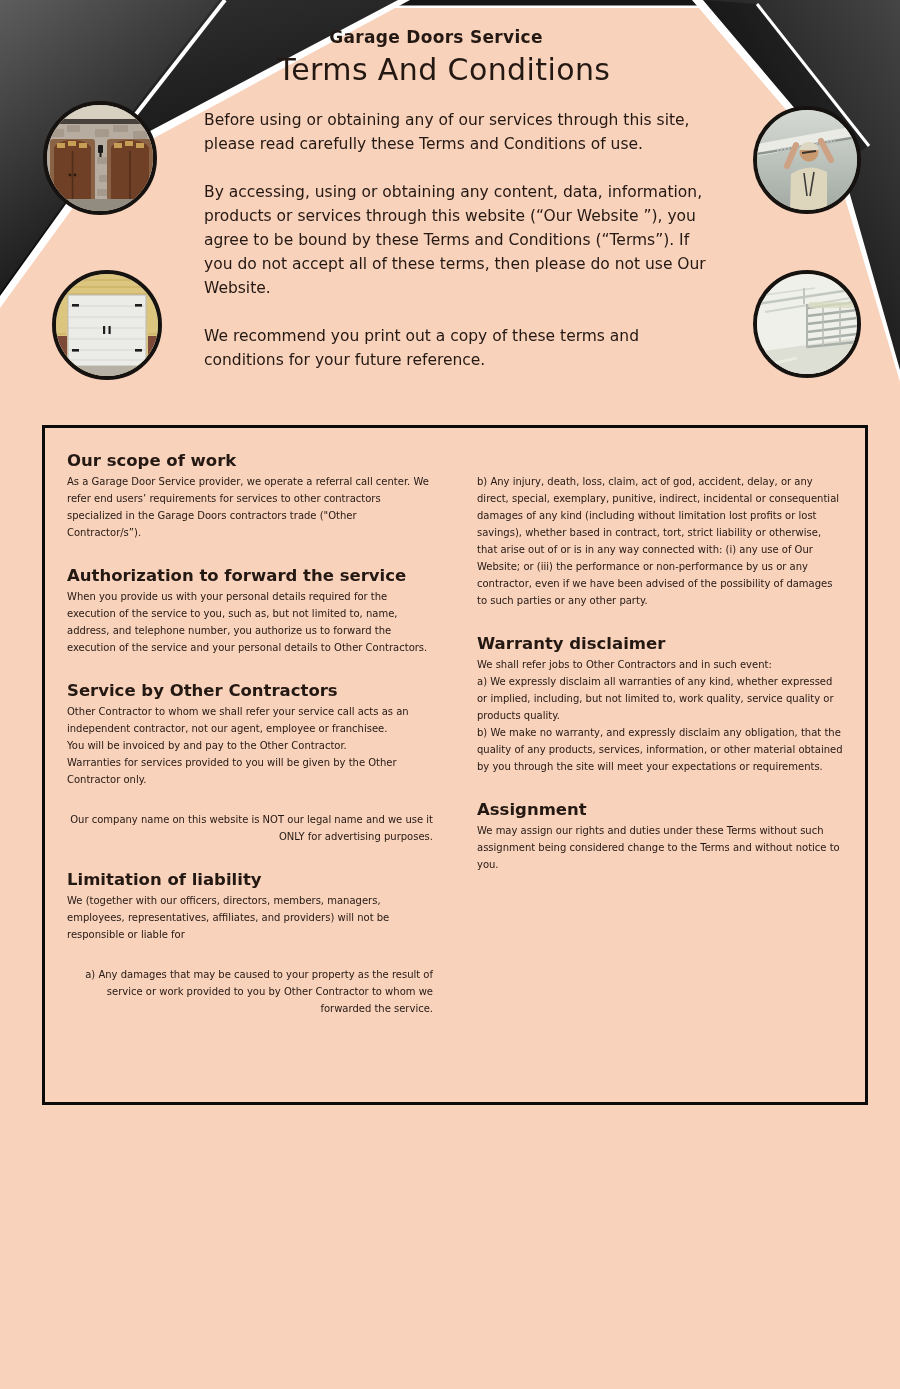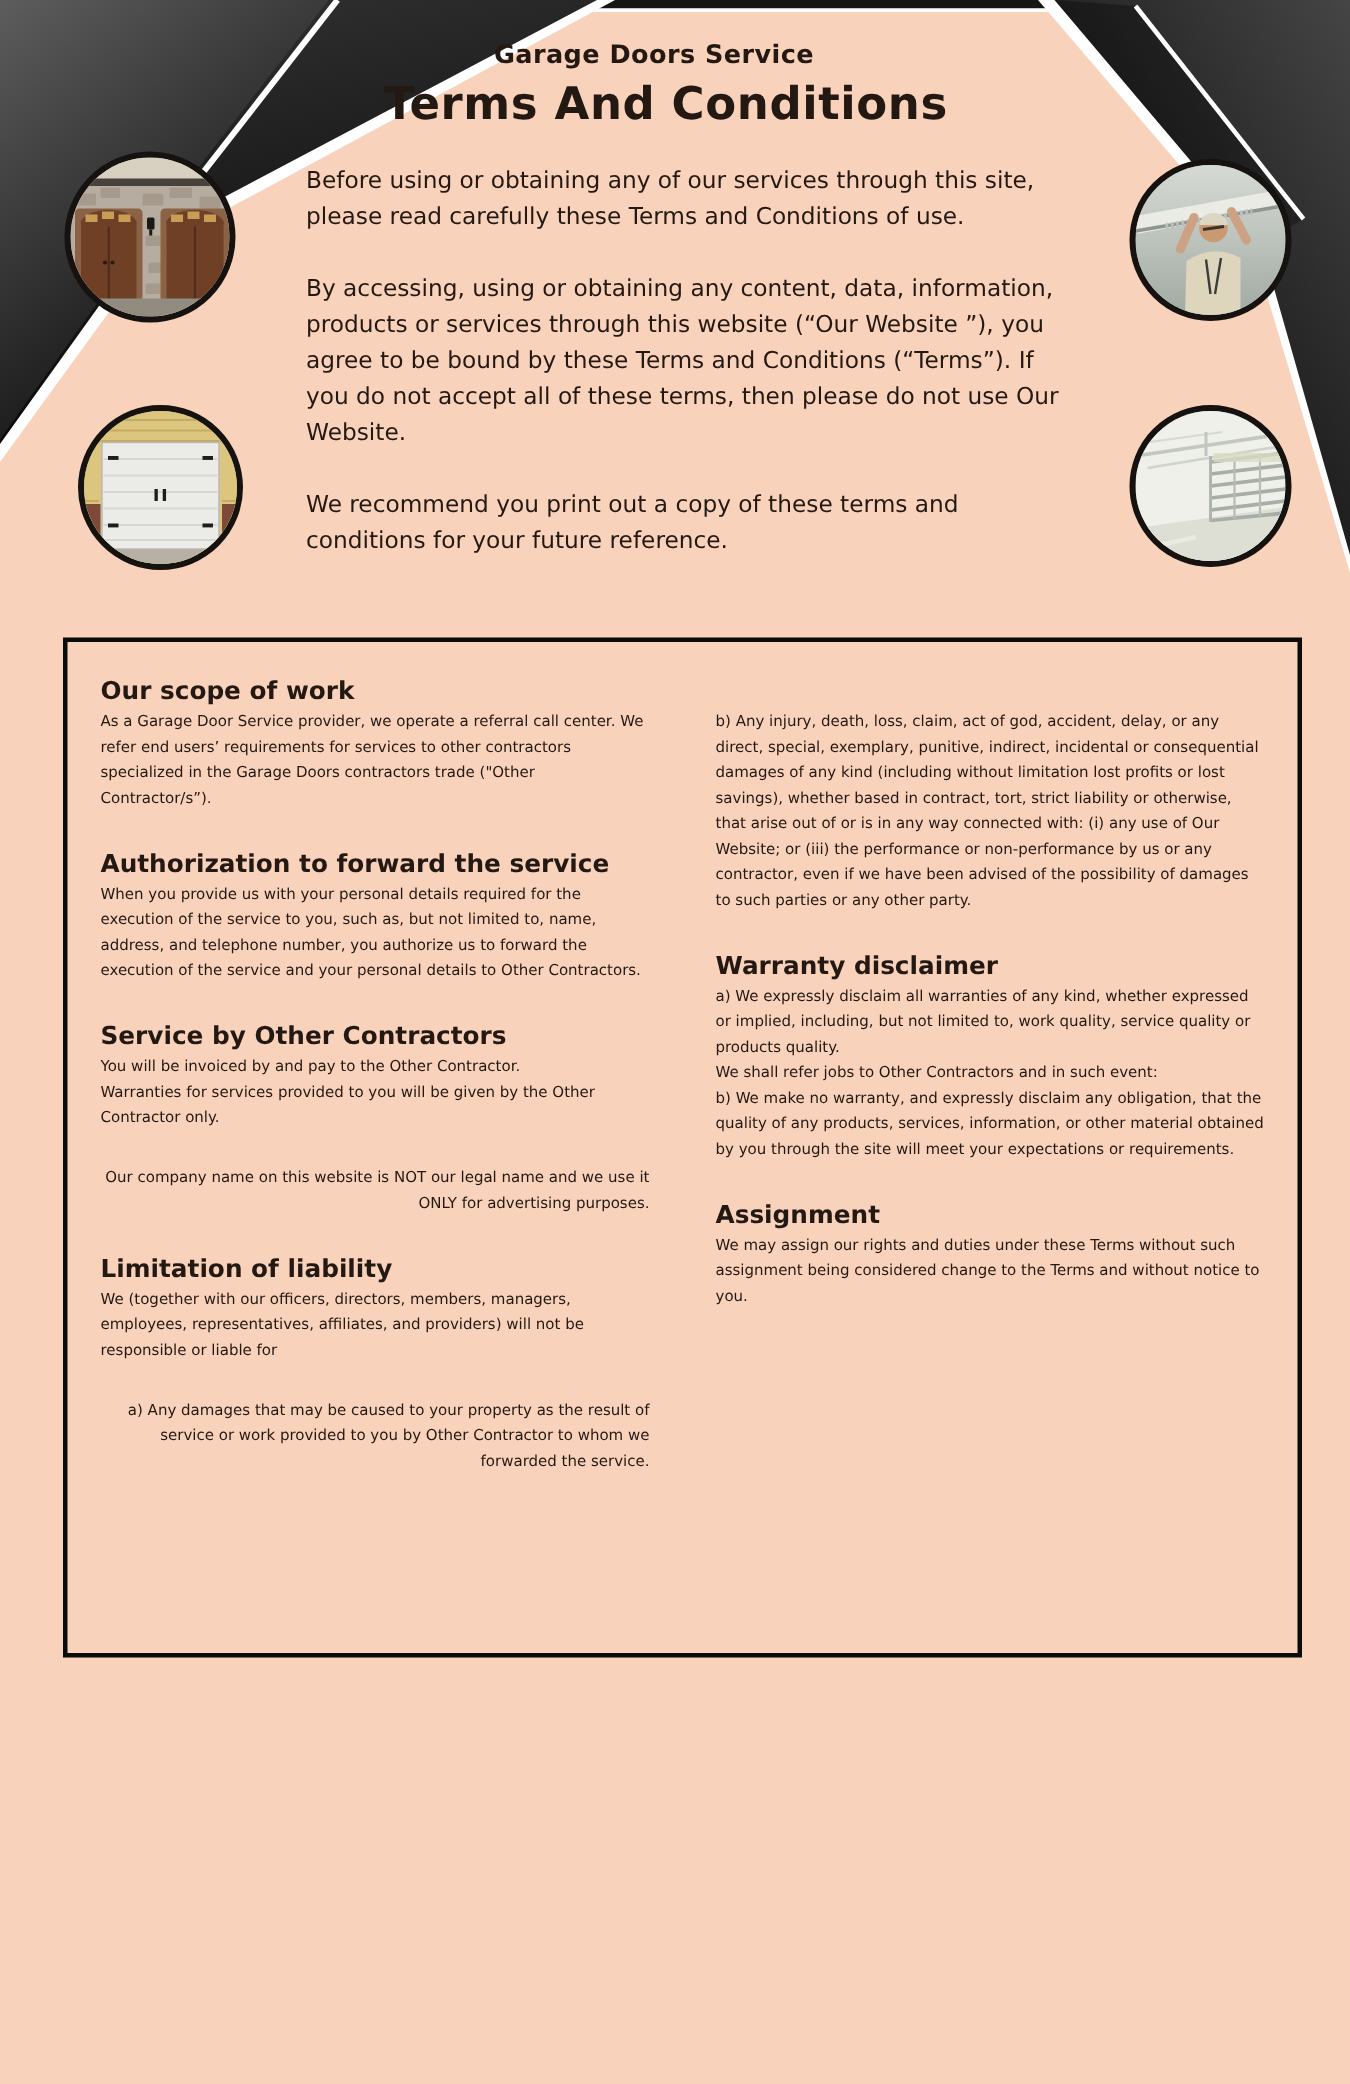--- a/index.html
+++ b/index.html
@@ -8,21 +8,21 @@
     background:#f8d2bb;color:#241813;
     font-family:"DejaVu Sans","Liberation Sans",sans-serif;
   }
   .corner-svg{position:absolute;top:0;left:0;pointer-events:none;}
   .brand{
     position:absolute;top:27px;left:0;width:872px;text-align:center;
     font-size:17px;font-weight:bold;letter-spacing:.3px;
   }
   .title{
     position:absolute;top:52px;left:0;width:888px;text-align:center;
-    font-size:30px;font-weight:bold;letter-spacing:.4px;
+    font-size:30px;font-weight:normal;letter-spacing:.4px;
   }
   .intro{position:absolute;left:204px;top:108px;width:516px;font-size:15.5px;line-height:24px;}
   .intro p{margin:0 0 24px 0;}
   .photo{
     position:absolute;border-radius:50%;border:4px solid #151210;
     overflow:hidden;box-sizing:border-box;background:#a9a9a9;
   }
   .photo svg{display:block;}
   #photo1{left:43px;top:101px;width:114px;height:114px;}
   #photo2{left:52px;top:270px;width:110px;height:110px;}
@@ -207,38 +207,39 @@
     <section>
       <h3>Our scope of work</h3>
       <p>As a Garage Door Service provider, we operate a referral call center. We refer end users’ requirements for services to other contractors specialized in the Garage Doors contractors trade ("Other Contractor/s”).</p>
     </section>
     <section>
       <h3>Authorization to forward the service</h3>
       <p>When you provide us with your personal details required for the execution of the service to you, such as, but not limited to, name, address, and telephone number, you authorize us to forward the execution of the service and your personal details to Other Contractors.</p>
     </section>
     <section>
       <h3>Service by Other Contractors</h3>
+      <p>Other Contractor to whom we shall refer your service call acts as an independent contractor, not our agent, employee or franchisee.</p>
       <p>You will be invoiced by and pay to the Other Contractor.</p>
       <p>Warranties for services provided to you will be given by the Other Contractor only.</p>
       <p class="gap">Our company name on this website is NOT our legal name and we use it ONLY for advertising purposes.</p>
     </section>
     <section>
       <h3>Limitation of liability</h3>
       <p>We (together with our officers, directors, members, managers, employees, representatives, affiliates, and providers) will not be responsible or liable for</p>
       <p class="gap">a) Any damages that may be caused to your property as the result of service or work provided to you by Other Contractor to whom we forwarded the service.</p>
     </section>
   </div>
   <div class="tcol">
     <section class="offset">
       <p>b) Any injury, death, loss, claim, act of god, accident, delay, or any direct, special, exemplary, punitive, indirect, incidental or consequential damages of any kind (including without limitation lost profits or lost savings), whether based in contract, tort, strict liability or otherwise, that arise out of or is in any way connected with: (i) any use of Our Website; or (iii) the performance or non-performance by us or any contractor, even if we have been advised of the possibility of damages to such parties or any other party.</p>
     </section>
     <section>
       <h3>Warranty disclaimer</h3>
+      <p>We shall refer jobs to Other Contractors and in such event:</p>
       <p>a) We expressly disclaim all warranties of any kind, whether expressed or implied, including, but not limited to, work quality, service quality or products quality.</p>
-      <p>We shall refer jobs to Other Contractors and in such event:</p>
       <p>b) We make no warranty, and expressly disclaim any obligation, that the quality of any products, services, information, or other material obtained by you through the site will meet your expectations or requirements.</p>
     </section>
     <section>
       <h3>Assignment</h3>
       <p>We may assign our rights and duties under these Terms without such assignment being considered change to the Terms and without notice to you.</p>
     </section>
   </div>
 </div>
 
 </body></html>

